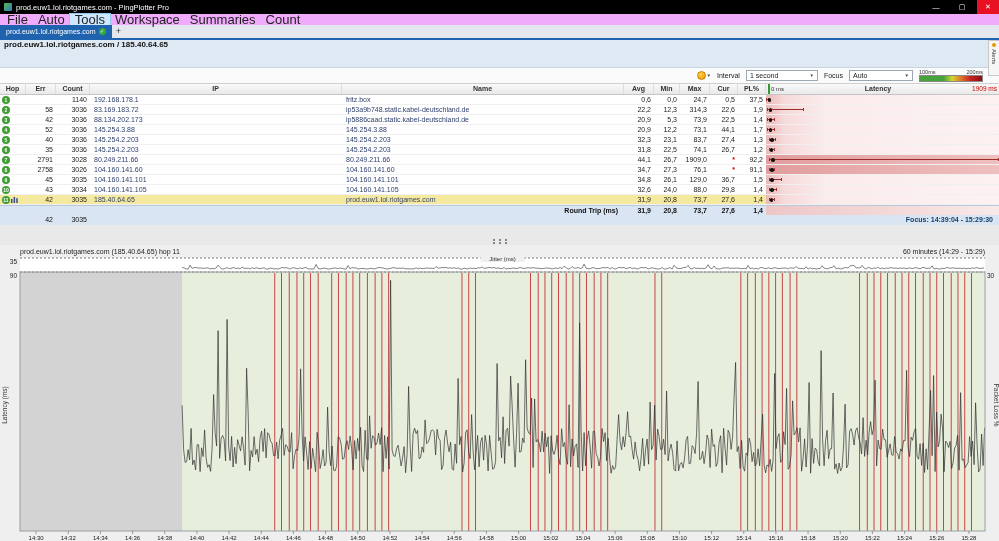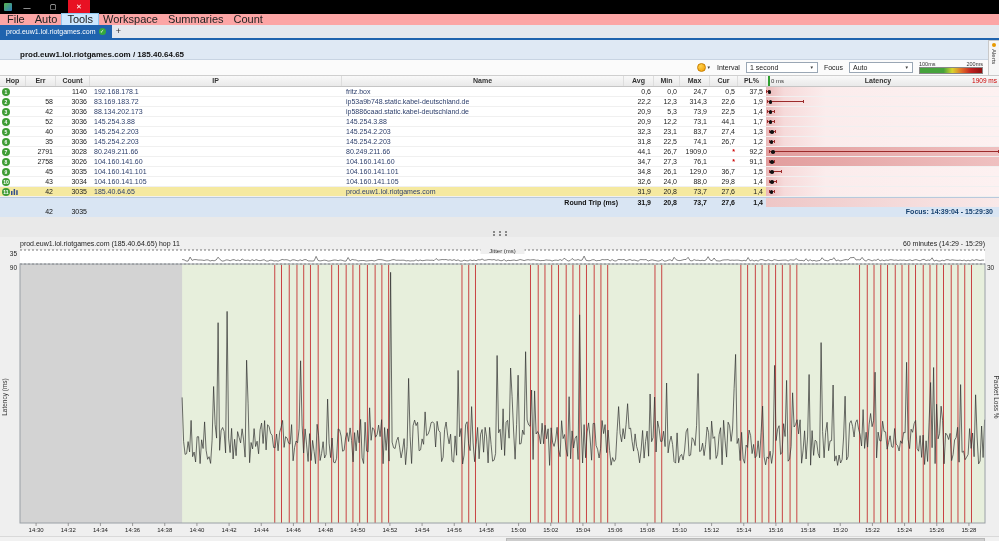--- a/index.html
+++ b/index.html
@@ -3,29 +3,29 @@
 <meta charset="utf-8">
 <style>
   *{box-sizing:border-box;margin:0;padding:0}
   html,body{width:999px;height:541px;overflow:hidden;font-family:"Liberation Sans",sans-serif;background:#efefef;position:relative}
   
   .titlebar{height:14px;background:#000;color:#fff;display:flex;align-items:center;font-size:7.5px;padding-left:4px;gap:4px}
   .app-icon{width:8px;height:8px;background:linear-gradient(135deg,#59b54d,#2e7fc2);border-radius:1px;flex:none}
   .titlebar .title{flex:1;white-space:nowrap;overflow:hidden}
   .winbtn{width:22px;height:14px;display:flex;align-items:center;justify-content:center;font-size:7px;color:#fff;flex:none}
   .winbtn.close{background:#e81123}
-  .menubar{height:11px;background:#fca5a5;display:flex;align-items:flex-end;font-size:11px;color:#222;padding-left:2px}
+  .menubar{height:11px;background:#f0abfc;display:flex;align-items:flex-end;font-size:13px;color:#222;padding-left:2px}
   .menu-item{padding:0 5px;height:11px;line-height:11px}
   .menu-item.active{background:#cde8ff;outline:1px solid #90c8f0}
   .tabbar{height:13px;background:#e4e8ee;display:flex;align-items:flex-end}
   .tab{height:13px;background:#1f63ae;color:#fff;font-size:7px;display:flex;align-items:center;gap:3px;padding:0 6px}
   .tab .check{width:7px;height:7px;border-radius:50%;background:#35a93c;color:#fff;font-size:5px;line-height:7px;text-align:center;flex:none}
   .newtab{width:14px;text-align:center;font-size:9px;color:#333;line-height:13px}
   .bluestrip{height:2px;background:#1f63ae}
-  .targetbar{height:20px;background:#dfe9f4;display:flex;align-items:flex-end;font-size:8px;font-weight:bold;padding-left:20px;color:#111;border-bottom:1px solid #c8d4e2}
+  .targetbar{height:28px;background:#dfe9f4;display:flex;align-items:flex-start;font-size:8px;font-weight:bold;padding-left:4px;color:#111;border-bottom:1px solid #c8d4e2}
   
   .controls{height:15px;background:#fbfbfb;display:flex;align-items:center;justify-content:flex-end;gap:6px;padding-right:16px;font-size:7px;color:#222}
   .status-btn{display:flex;align-items:center;gap:1px}
   .orange-dot{width:9px;height:9px;border-radius:50%;background:radial-gradient(circle at 35% 30%,#ffd24d,#f09a00);border:1px solid #c87f00}
   .caret{font-size:4.5px;color:#444}
   .select{display:flex;align-items:center;justify-content:space-between;border:1px solid #9aa7b5;background:#fff;height:11px;padding:0 3px;font-size:7px}
   .sel-interval{width:72px}.sel-focus{width:64px}
   .legend{display:flex;flex-direction:column;width:64px}
   .legend-labels{display:flex;justify-content:space-between;font-size:5.5px;color:#333}
   .legend-bar{height:7px;background:linear-gradient(to right,#46a33c 0%,#46a33c 38%,#d8d52e 52%,#e06a28 68%,#c22121 82%,#8f1010 100%);border:1px solid #888}
@@ -69,20 +69,21 @@
   .scrollbar{height:13px;background:#f1f1f1;border-top:1px solid #d9d9d9;position:relative}
   .sb-btn{position:absolute;top:0;width:13px;height:12px;display:flex;align-items:center;justify-content:center;font-size:6px;color:#555}
   .sb-left{left:0}.sb-right{right:0}
   .sb-thumb{position:absolute;left:506px;right:14px;top:1px;height:10px;background:#cdcdcd;border:1px solid #b8b8b8}
 </style>
 </head>
 <body>
 
 <div class="titlebar">
   <span class="app-icon"></span>
+  <span class="title">prod.euw1.lol.riotgames.com - PingPlotter Pro</span>
   <span class="winbtn">—</span>
   <span class="winbtn">▢</span>
   <span class="winbtn close">✕</span>
 </div>
 
 <div class="menubar">
     <span class="menu-item">File</span>
     <span class="menu-item">Auto</span>
     <span class="menu-item active">Tools</span>
     <span class="menu-item">Workspace</span>

